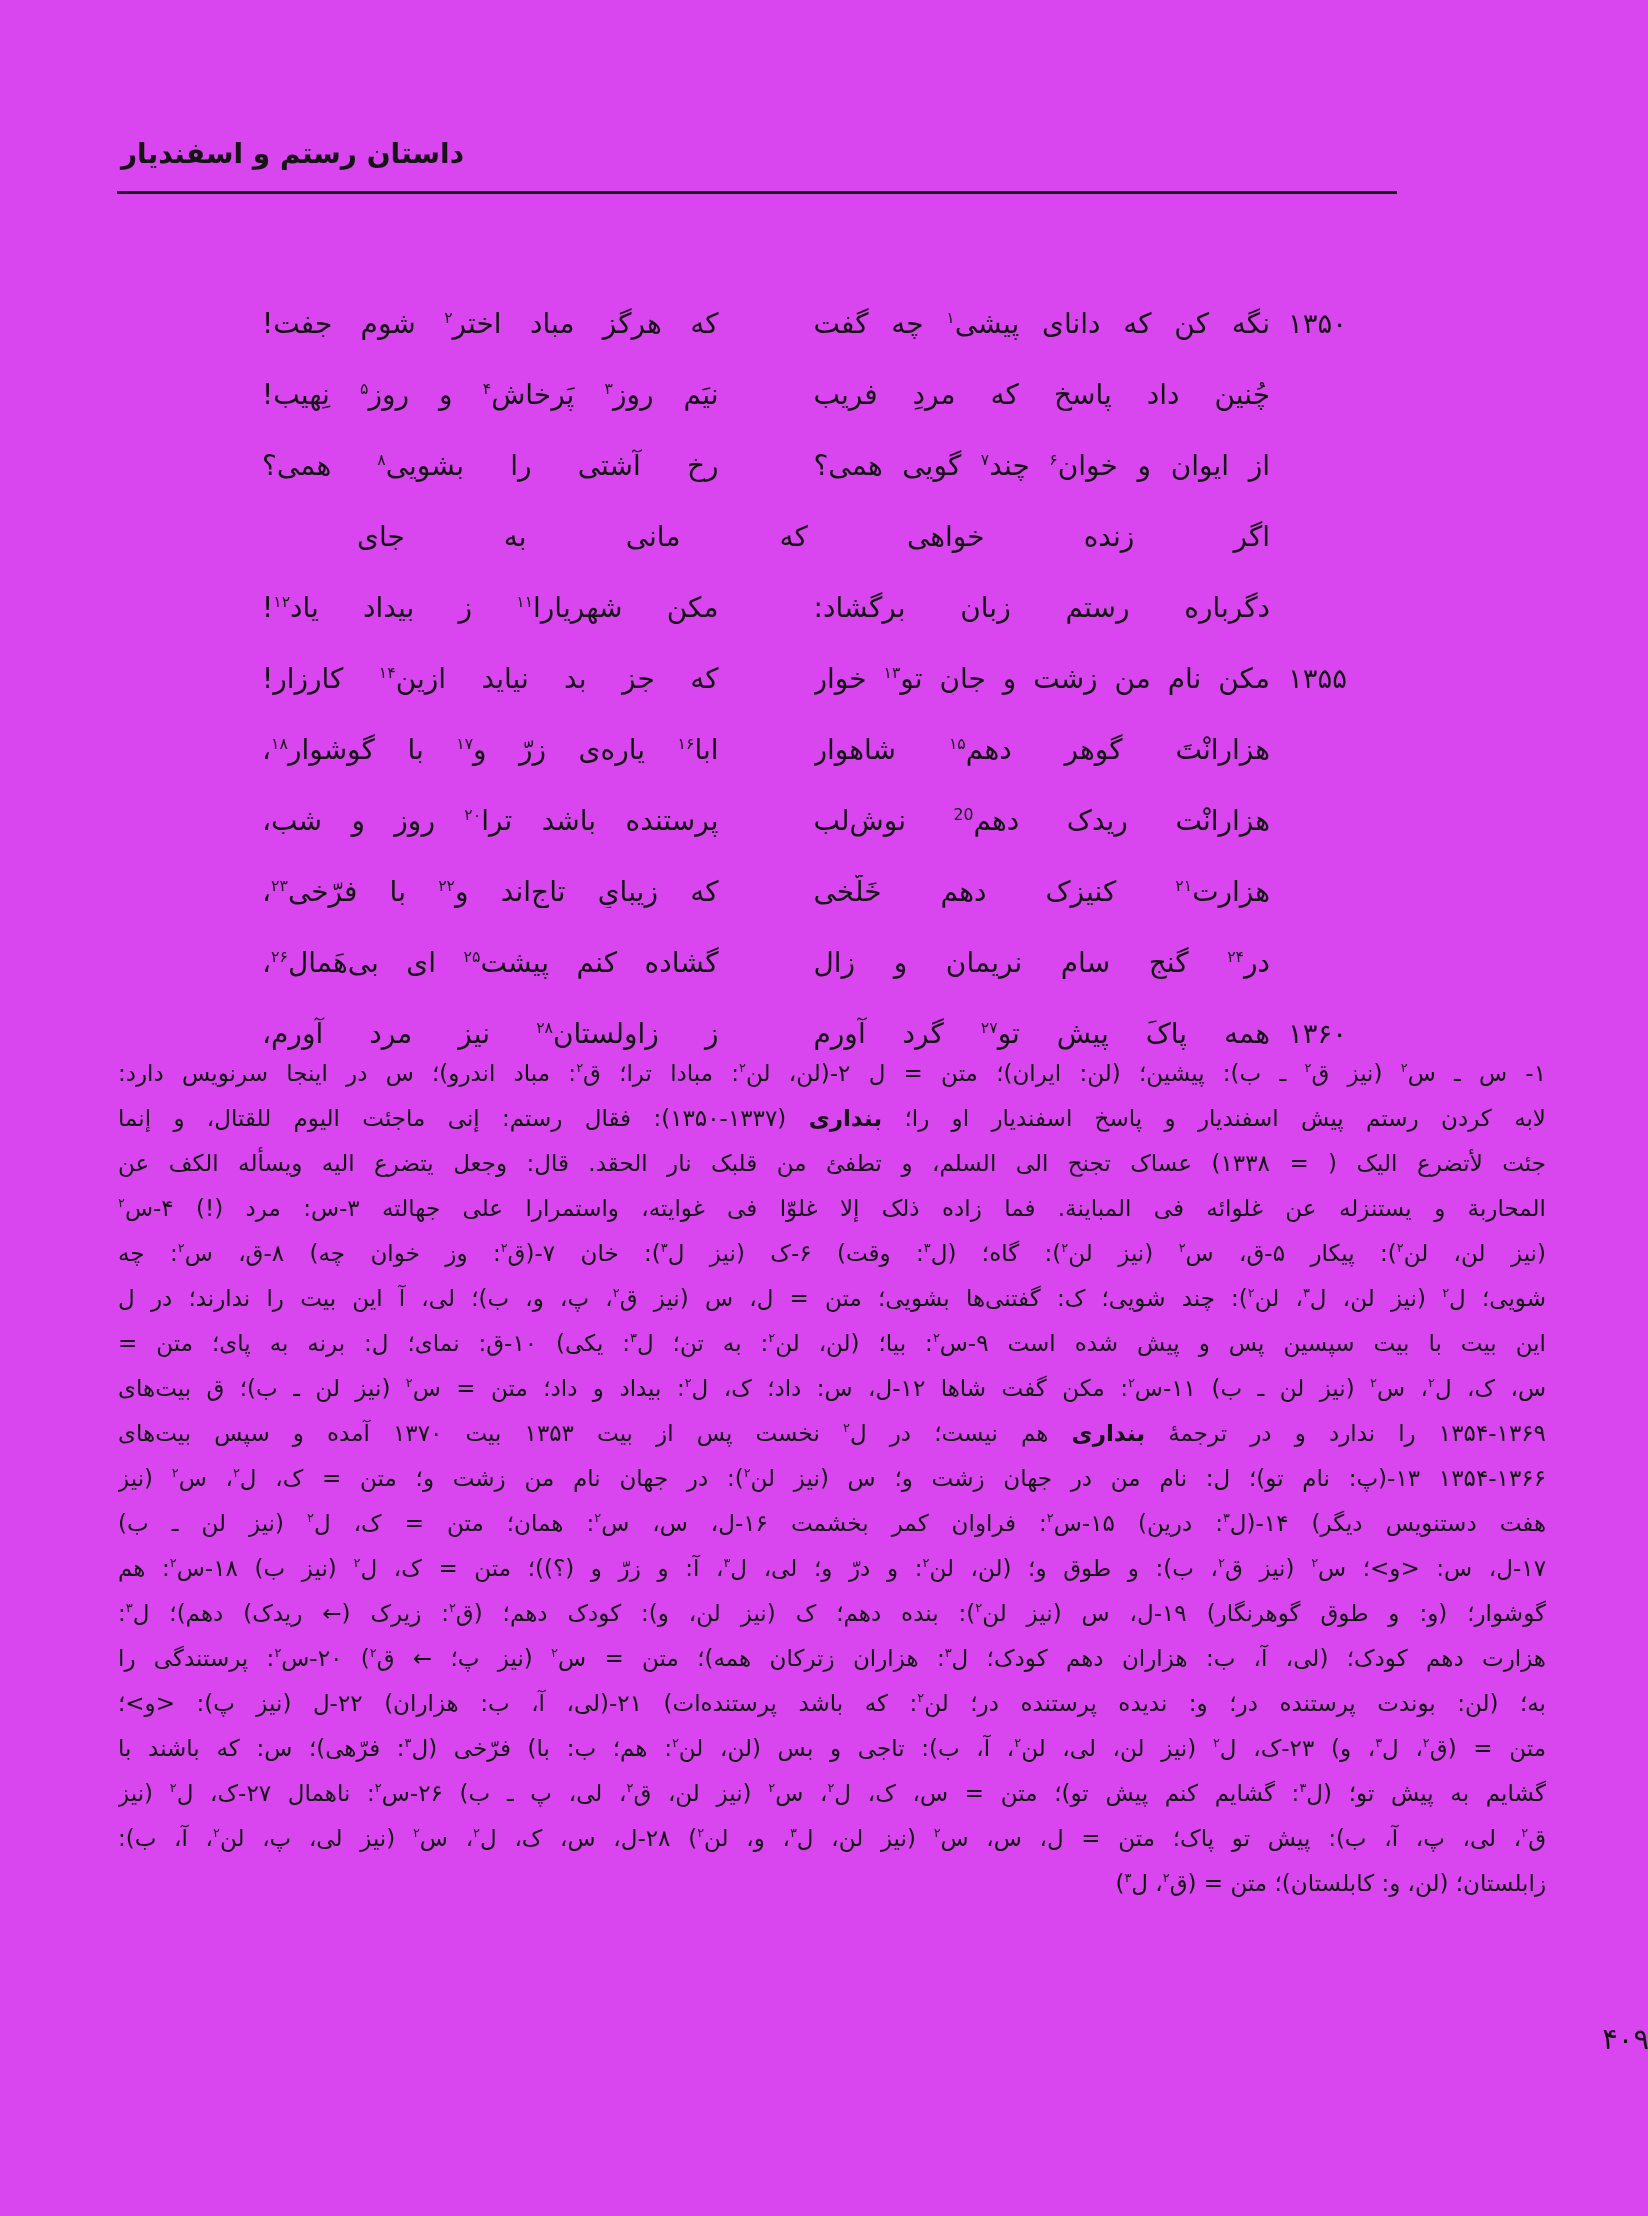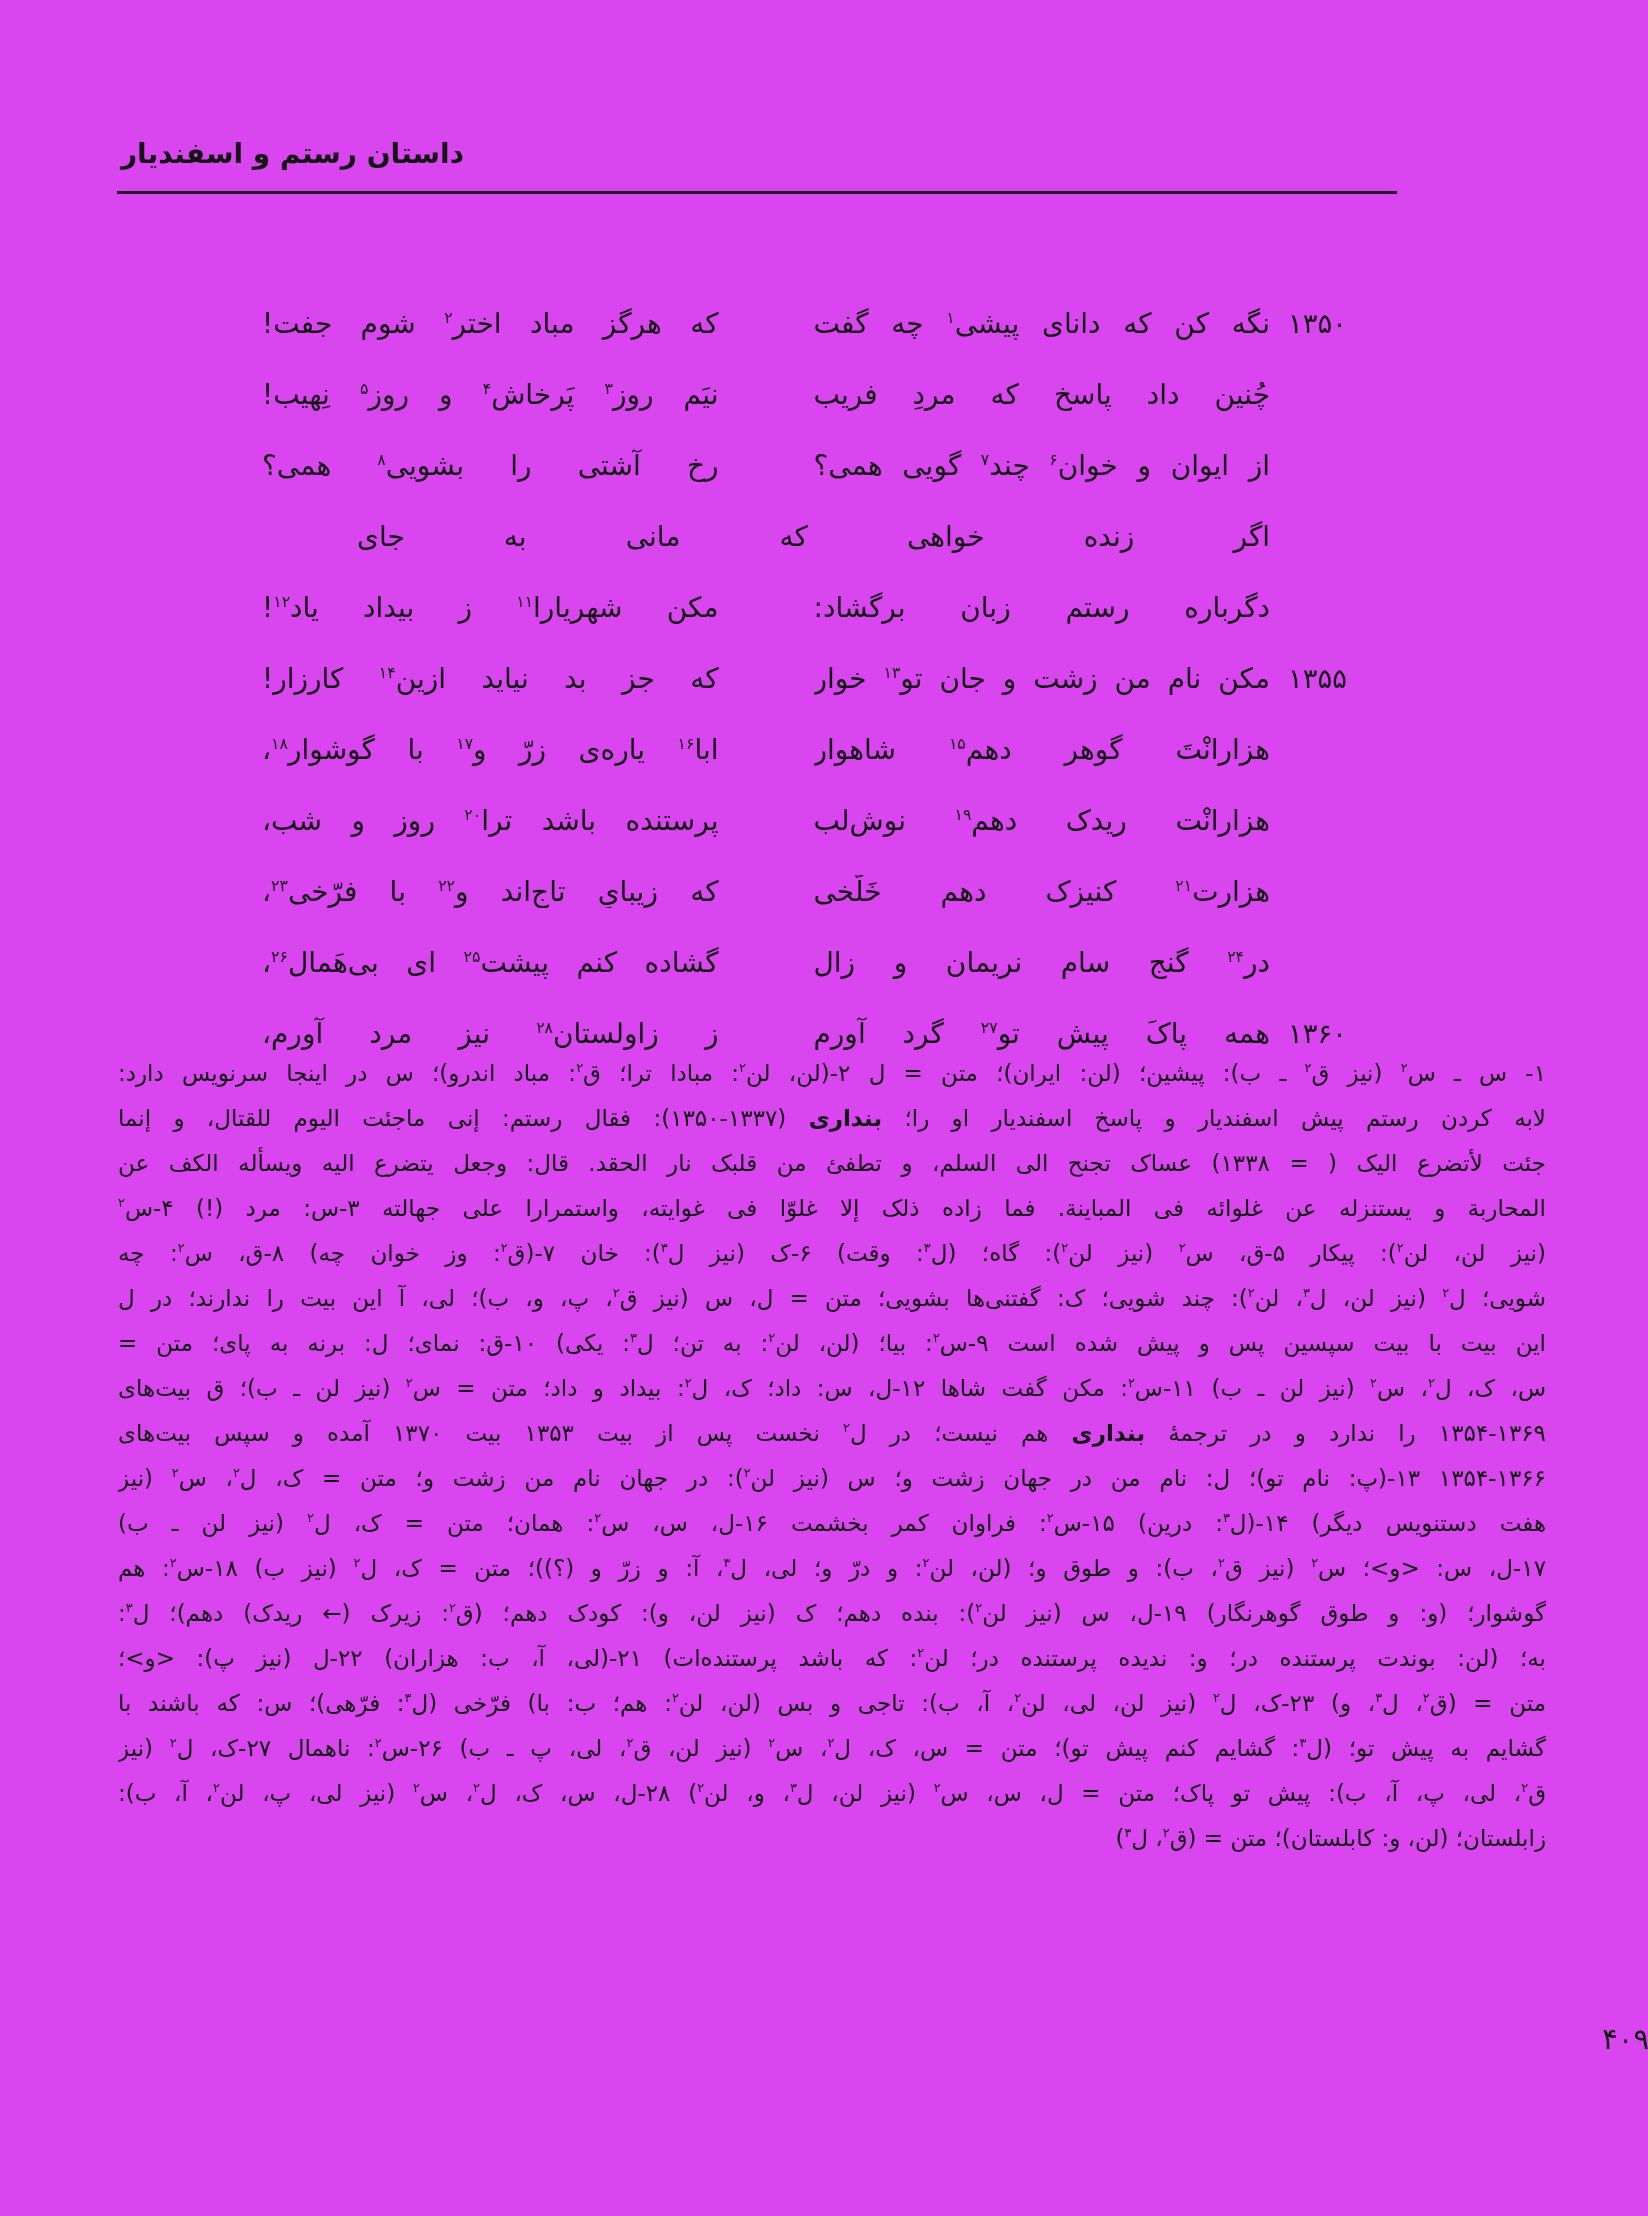--- a/index.html
+++ b/index.html
@@ -134,21 +134,21 @@
 
   <div class="verse-row">
     <div class="verse-num"></div>
     <div class="hemi hemi-r">هزارانْتَ گوهر دهم<sup>۱۵</sup> شاهوار</div>
     <div class="hemi-gap"></div>
     <div class="hemi hemi-l">ابا<sup>۱۶</sup> یاره‌ی زرّ و<sup>۱۷</sup> با گوشوار<sup>۱۸</sup>،</div>
   </div>
 
   <div class="verse-row">
     <div class="verse-num"></div>
-    <div class="hemi hemi-r">هزارانْت ریدک دهم<sup>۱۹</sup> نوش‌لب</div>
+    <div class="hemi hemi-r">هزارانْت ریدک دهم<sup>20</sup> نوش‌لب</div>
     <div class="hemi-gap"></div>
     <div class="hemi hemi-l">پرستنده باشد ترا<sup>۲۰</sup> روز و شب،</div>
   </div>
 
   <div class="verse-row">
     <div class="verse-num"></div>
     <div class="hemi hemi-r">هزارت<sup>۲۱</sup> کنیزک دهم خَلَّخی</div>
     <div class="hemi-gap"></div>
     <div class="hemi hemi-l">که زیبایِ تاج‌اند و<sup>۲۲</sup> با فرّخی<sup>۲۳</sup>،</div>
   </div>
@@ -175,20 +175,21 @@
       <div class="fn-line">المحاربة و یستنزله عن غلوائه فی المباینة. فما زاده ذلک إلا غلوّا فی غوایته، واستمرارا علی جهالته ۳-س: مرد (!) ۴-س<sup>۲</sup></div>
       <div class="fn-line">(نیز لن، لن<sup>۲</sup>): پیکار ۵-ق، س<sup>۲</sup> (نیز لن<sup>۲</sup>): گاه؛ (ل<sup>۳</sup>: وقت) ۶-ک (نیز ل<sup>۳</sup>): خان ۷-(ق<sup>۲</sup>: وز خوان چه) ۸-ق، س<sup>۲</sup>: چه</div>
       <div class="fn-line">شویی؛ ل<sup>۲</sup> (نیز لن، ل<sup>۳</sup>، لن<sup>۲</sup>): چند شویی؛ ک: گفتنی‌ها بشویی؛ متن = ل، س (نیز ق<sup>۲</sup>، پ، و، ب)؛ لی، آ این بیت را ندارند؛ در ل</div>
       <div class="fn-line">این بیت با بیت سپسین پس و پیش شده است ۹-س<sup>۲</sup>: بیا؛ (لن، لن<sup>۲</sup>: به تن؛ ل<sup>۳</sup>: یکی) ۱۰-ق: نمای؛ ل: برنه به پای؛ متن =</div>
       <div class="fn-line">س، ک، ل<sup>۲</sup>، س<sup>۲</sup> (نیز لن ـ ب) ۱۱-س<sup>۲</sup>: مکن گفت شاها ۱۲-ل، س: داد؛ ک، ل<sup>۲</sup>: بیداد و داد؛ متن = س<sup>۲</sup> (نیز لن ـ ب)؛ ق بیت‌های</div>
       <div class="fn-line">۱۳۵۴-۱۳۶۹ را ندارد و در ترجمهٔ <b>بنداری</b> هم نیست؛ در ل<sup>۲</sup> نخست پس از بیت ۱۳۵۳ بیت ۱۳۷۰ آمده و سپس بیت‌های</div>
       <div class="fn-line">۱۳۵۴-۱۳۶۶ ۱۳-(پ: نام تو)؛ ل: نام من در جهان زشت و؛ س (نیز لن<sup>۲</sup>): در جهان نام من زشت و؛ متن = ک، ل<sup>۲</sup>، س<sup>۲</sup> (نیز</div>
       <div class="fn-line">هفت دستنویس دیگر) ۱۴-(ل<sup>۳</sup>: درین) ۱۵-س<sup>۲</sup>: فراوان کمر بخشمت ۱۶-ل، س، س<sup>۲</sup>: همان؛ متن = ک، ل<sup>۲</sup> (نیز لن ـ ب)</div>
       <div class="fn-line">۱۷-ل، س: &lt;و&gt;؛ س<sup>۲</sup> (نیز ق<sup>۲</sup>، ب): و طوق و؛ (لن، لن<sup>۲</sup>: و درّ و؛ لی، ل<sup>۳</sup>، آ: و زرّ و (؟))؛ متن = ک، ل<sup>۲</sup> (نیز ب) ۱۸-س<sup>۲</sup>: هم</div>
       <div class="fn-line">گوشوار؛ (و: و طوق گوهرنگار) ۱۹-ل، س (نیز لن<sup>۲</sup>): بنده دهم؛ ک (نیز لن، و): کودک دهم؛ (ق<sup>۲</sup>: زیرک (← ریدک) دهم)؛ ل<sup>۳</sup>:</div>
+      <div class="fn-line">هزارت دهم کودک؛ (لی، آ، ب: هزاران دهم کودک؛ ل<sup>۳</sup>: هزاران زترکان همه)؛ متن = س<sup>۲</sup> (نیز پ؛ ← ق<sup>۲</sup>) ۲۰-س<sup>۲</sup>: پرستندگی را</div>
       <div class="fn-line">به؛ (لن: بوندت پرستنده در؛ و: ندیده پرستنده در؛ لن<sup>۲</sup>: که باشد پرستنده‌ات) ۲۱-(لی، آ، ب: هزاران) ۲۲-ل (نیز پ): &lt;و&gt;؛</div>
       <div class="fn-line">متن = (ق<sup>۲</sup>، ل<sup>۳</sup>، و) ۲۳-ک، ل<sup>۲</sup> (نیز لن، لی، لن<sup>۲</sup>، آ، ب): تاجی و بس (لن، لن<sup>۲</sup>: هم؛ ب: با) فرّخی (ل<sup>۳</sup>: فرّهی)؛ س: که باشند با</div>
       <div class="fn-line">گشایم به پیش تو؛ (ل<sup>۳</sup>: گشایم کنم پیش تو)؛ متن = س، ک، ل<sup>۲</sup>، س<sup>۲</sup> (نیز لن، ق<sup>۲</sup>، لی، پ ـ ب) ۲۶-س<sup>۲</sup>: ناهمال ۲۷-ک، ل<sup>۲</sup> (نیز</div>
       <div class="fn-line">ق<sup>۲</sup>، لی، پ، آ، ب): پیش تو پاک؛ متن = ل، س، س<sup>۲</sup> (نیز لن، ل<sup>۳</sup>، و، لن<sup>۲</sup>) ۲۸-ل، س، ک، ل<sup>۲</sup>، س<sup>۲</sup> (نیز لی، پ، لن<sup>۲</sup>، آ، ب):</div>
       <div class="fn-line fn-last">زابلستان؛ (لن، و: کابلستان)؛ متن = (ق<sup>۲</sup>، ل<sup>۳</sup>)</div>
     </div>
 
   <div class="page-number">۴۰۹</div>
 
 </div>

